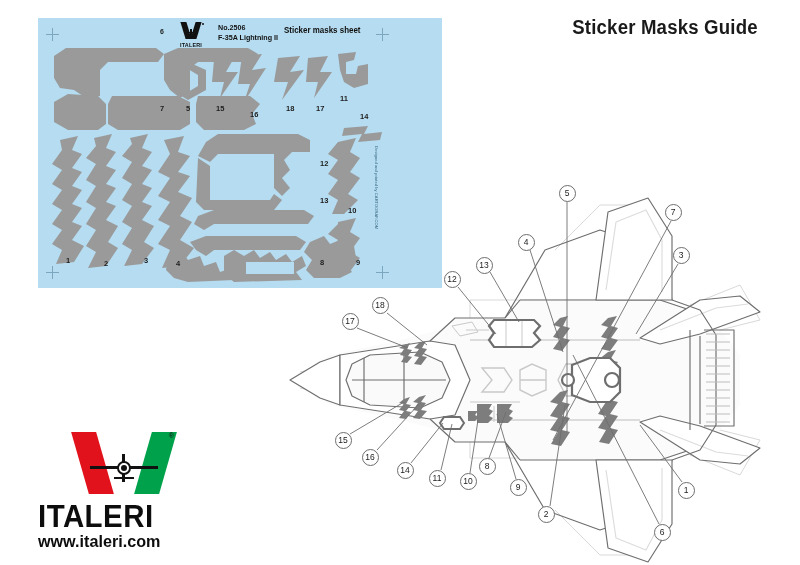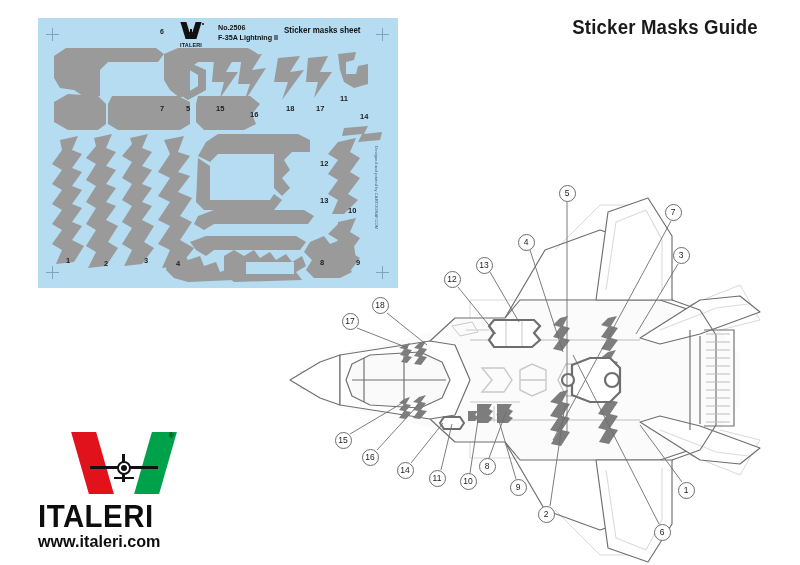--- a/index.html
+++ b/index.html
@@ -23,21 +23,21 @@
     color:#1a1a1a;
     font-family:"Liberation Sans", sans-serif;
     transform:scaleX(.93);
     transform-origin:center;
   }
 
   
   #decal-sheet{
     position:absolute;
     left:38px;top:18px;
-    width:360px;height:270px;
+    width:404px;height:270px;
     background:#b5dcf0;
   }
   .reg-cross{position:absolute;width:13px;height:13px;}
   .reg-cross:before,.reg-cross:after{
     content:"";position:absolute;background:#7ba6bd;
   }
   .reg-cross:before{left:6px;top:0;width:1.4px;height:13px;}
   .reg-cross:after{top:6px;left:0;height:1.4px;width:13px;}
   #sheet-part-6-label{
     position:absolute;left:122px;top:10px;

